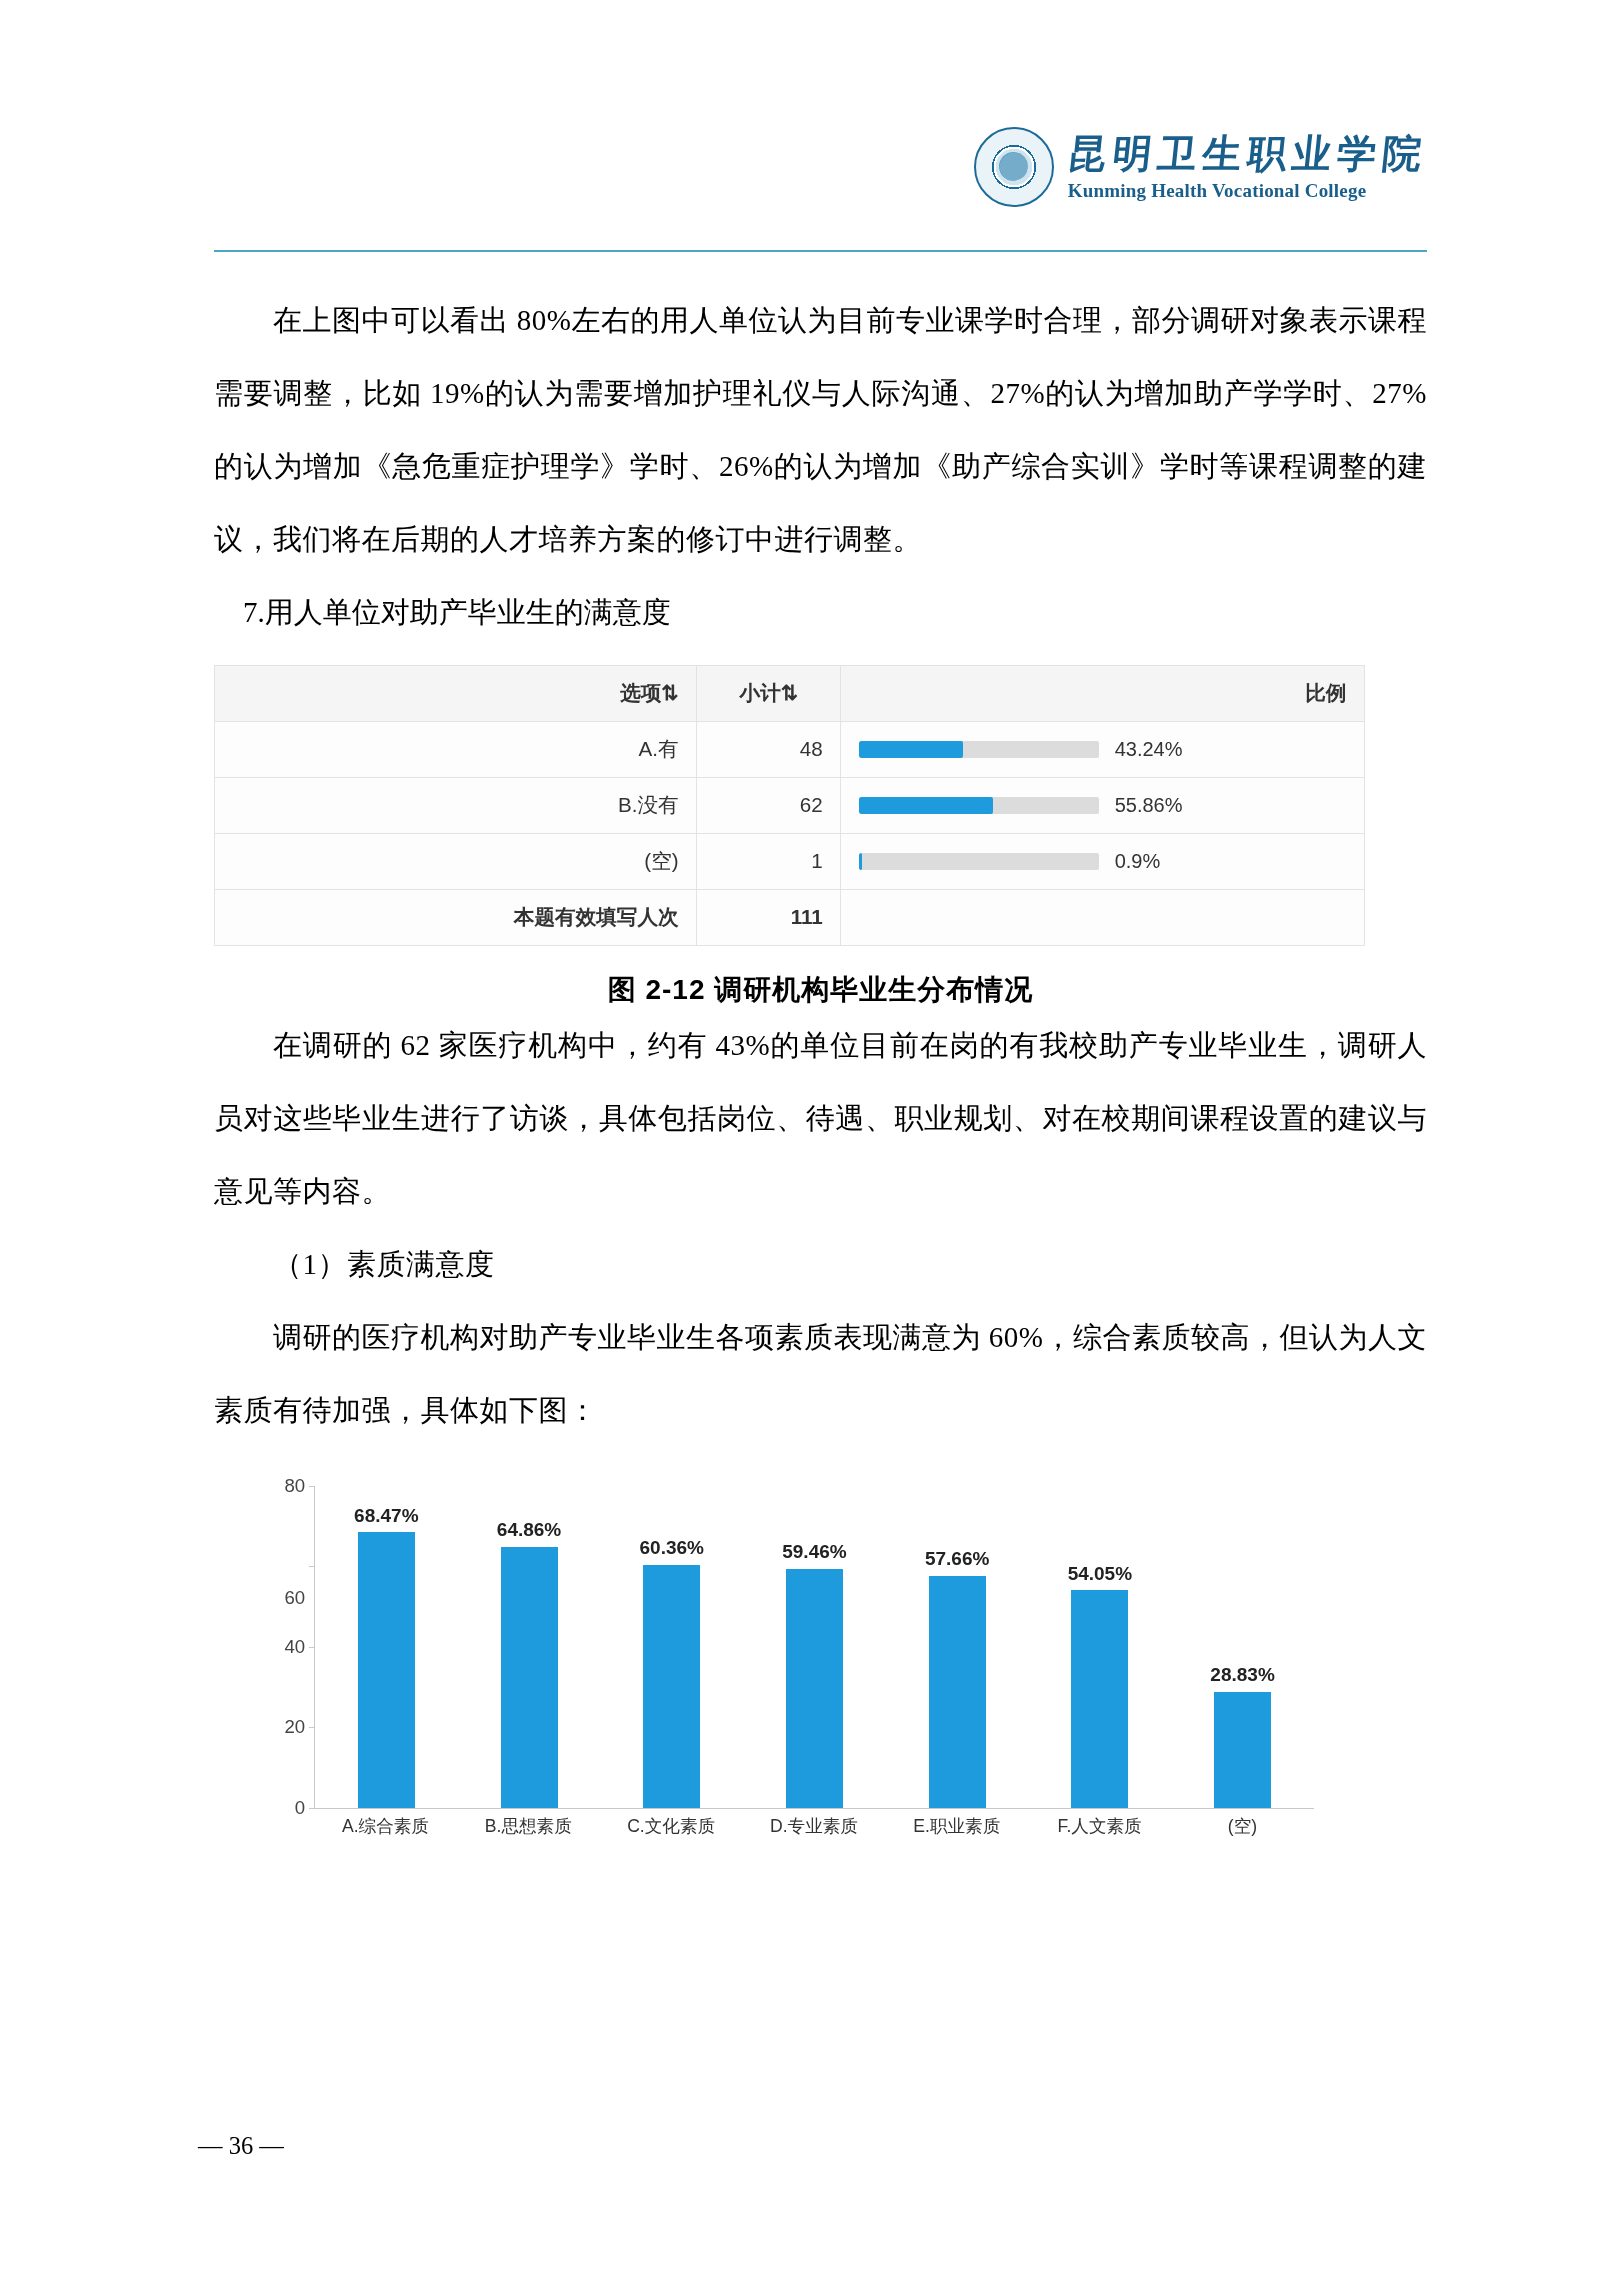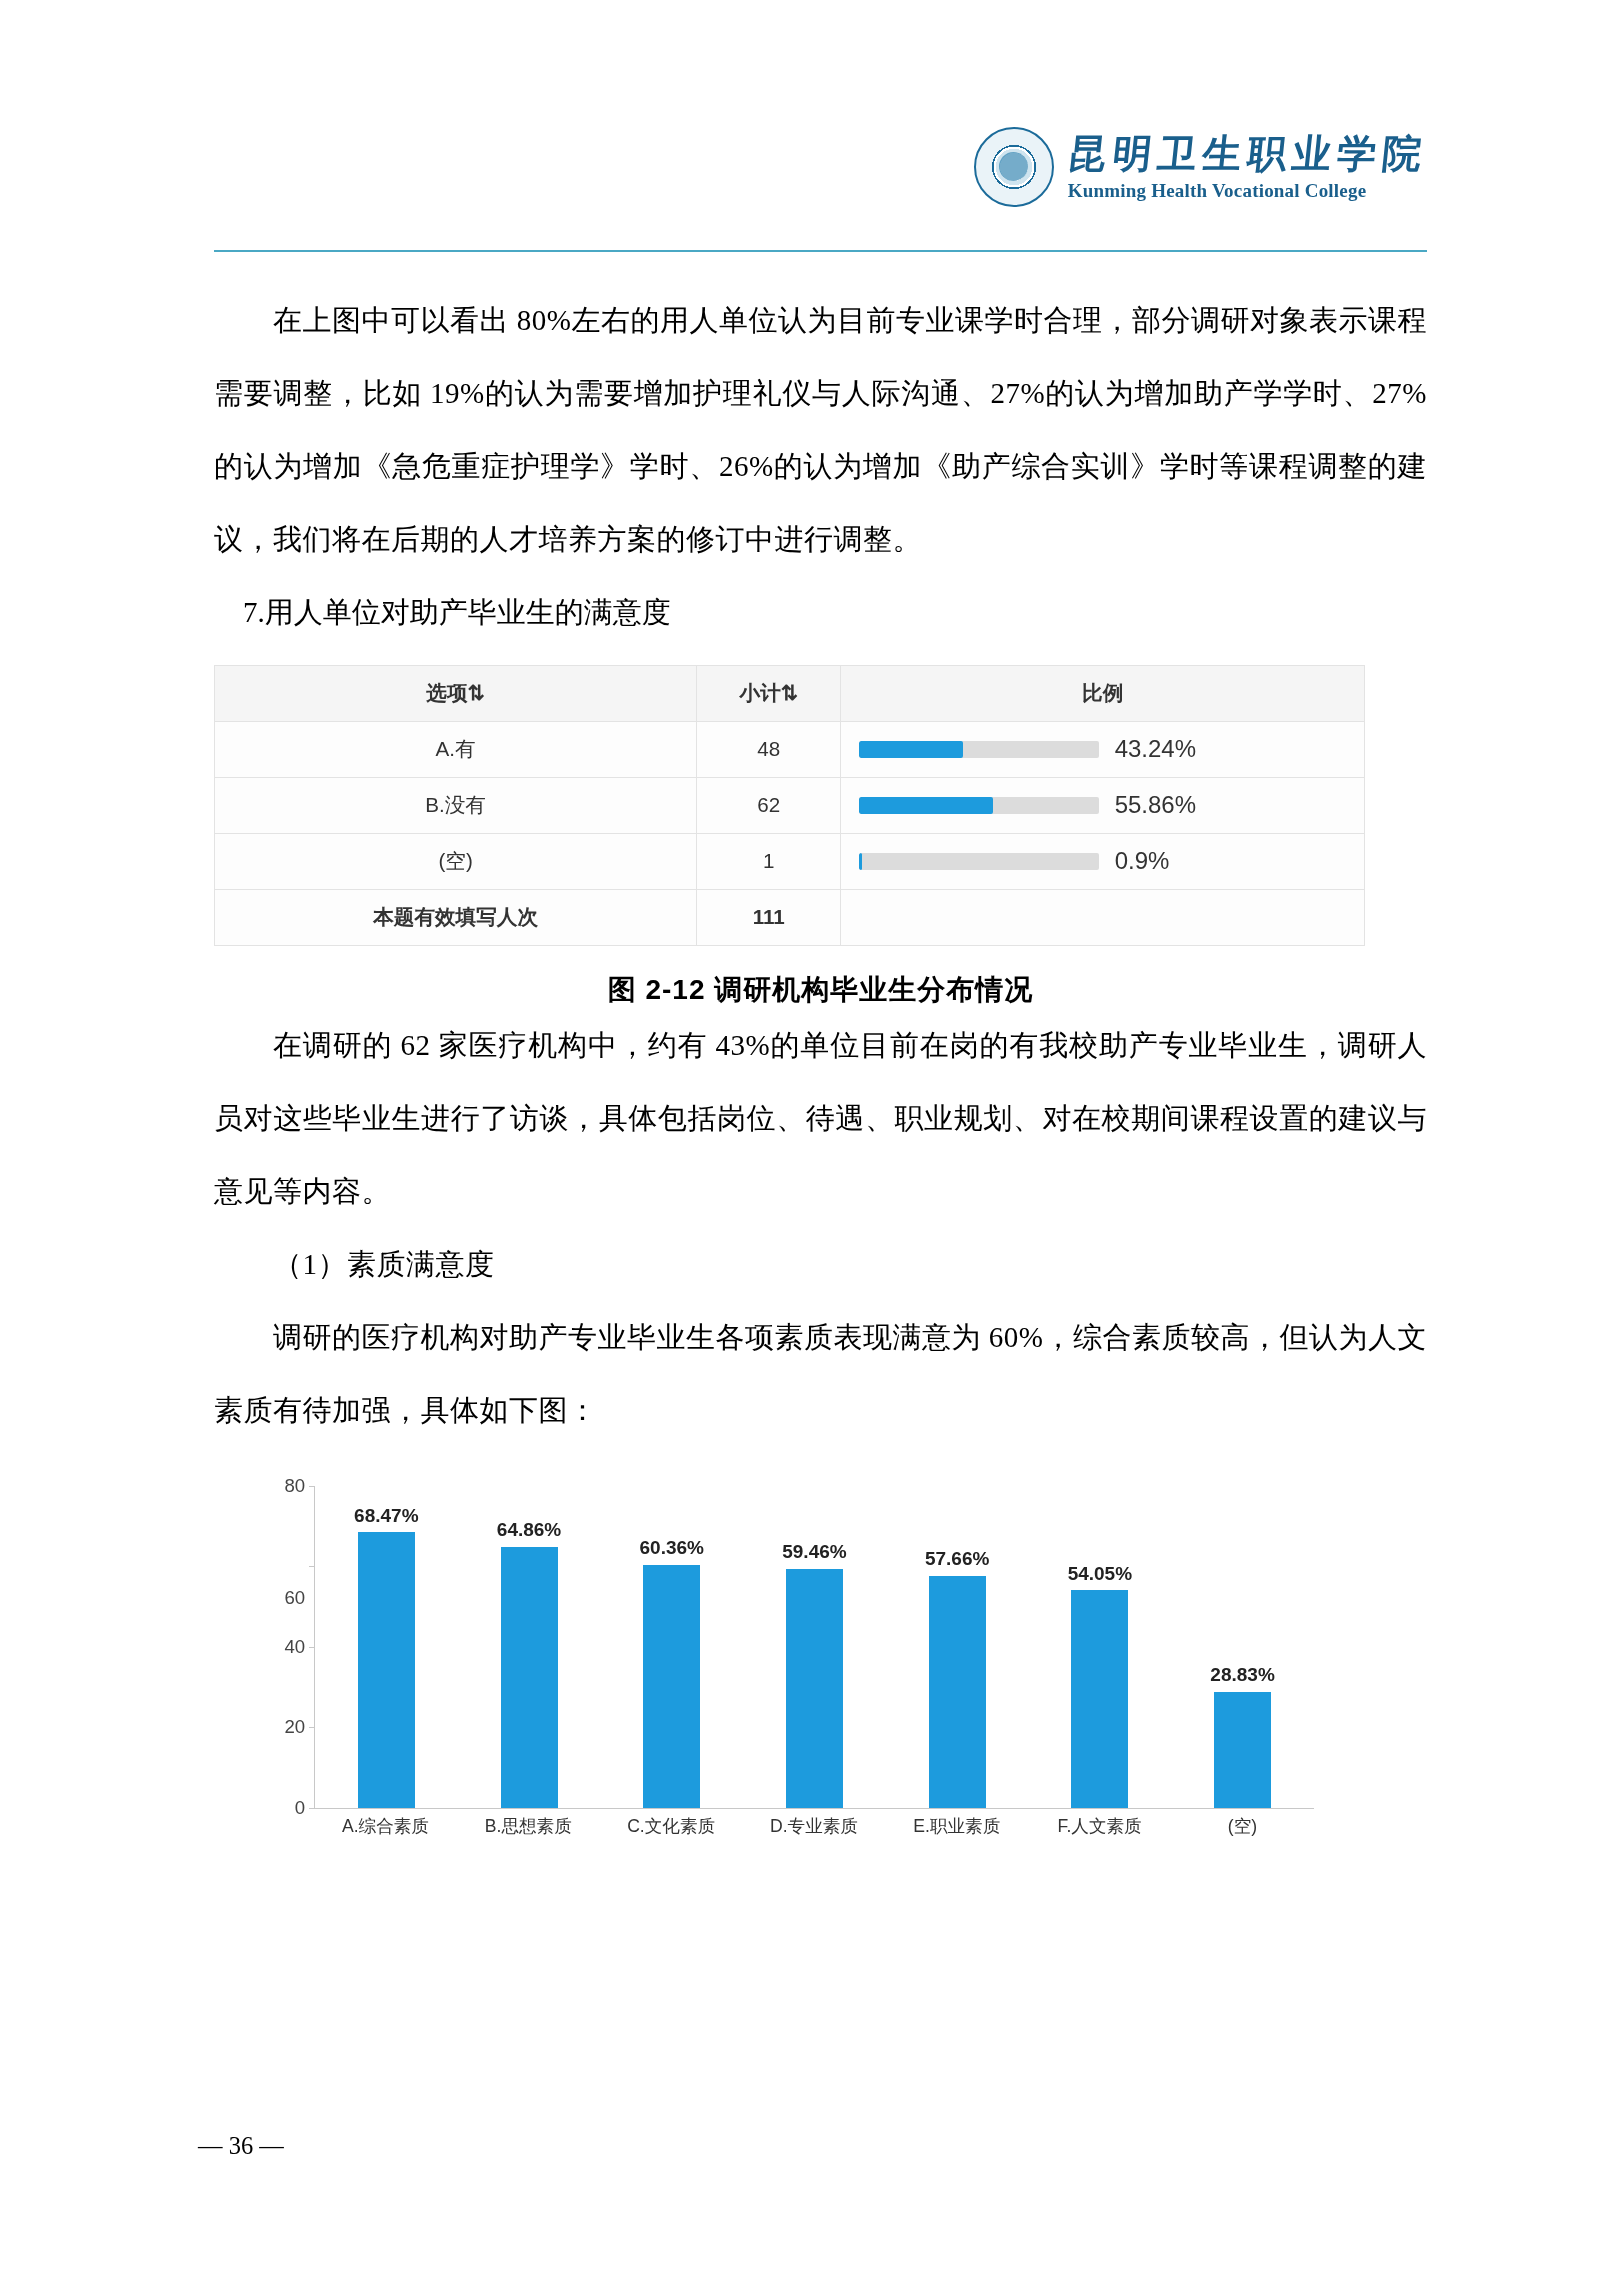--- a/index.html
+++ b/index.html
@@ -122,21 +122,21 @@
     border-collapse: collapse;
     font-family: "Liberation Sans", sans-serif;
     font-size: 20.6px;
     color: #333;
     background: #fdfdfd;
   }
   .survey-table th, .survey-table td {
     border: 1px solid #e3e3e3;
     padding: 0 17.6px;
     height: 55px;
-    text-align: center;
+    text-align: right;
     font-weight: normal;
   }
   .survey-table thead th {
     background: #f5f5f5;
     font-weight: bold;
     color: #333;
   }
   .col-opt { width: 446px; }
   .col-cnt { width: 108px; text-align: center !important; }
   .col-pct { width: auto; }
@@ -152,21 +152,21 @@
     background: #dcdcdc;
     border-radius: 2px;
     position: relative;
     overflow: hidden;
   }
   .bar-fill {
     height: 100%;
     background: #1d9bdd;
     border-radius: 2px;
   }
-  .bar-label { font-size: 24px; color: #333; }
+  .bar-label { font-size: 20px; color: #333; }
   .total-row td {
     font-weight: bold;
     background: #fdfdfd;
   }
 
   
   .fig-caption {
     margin-top: 25.5px;
     text-align: center;
     font-family: "Liberation Sans", sans-serif;

